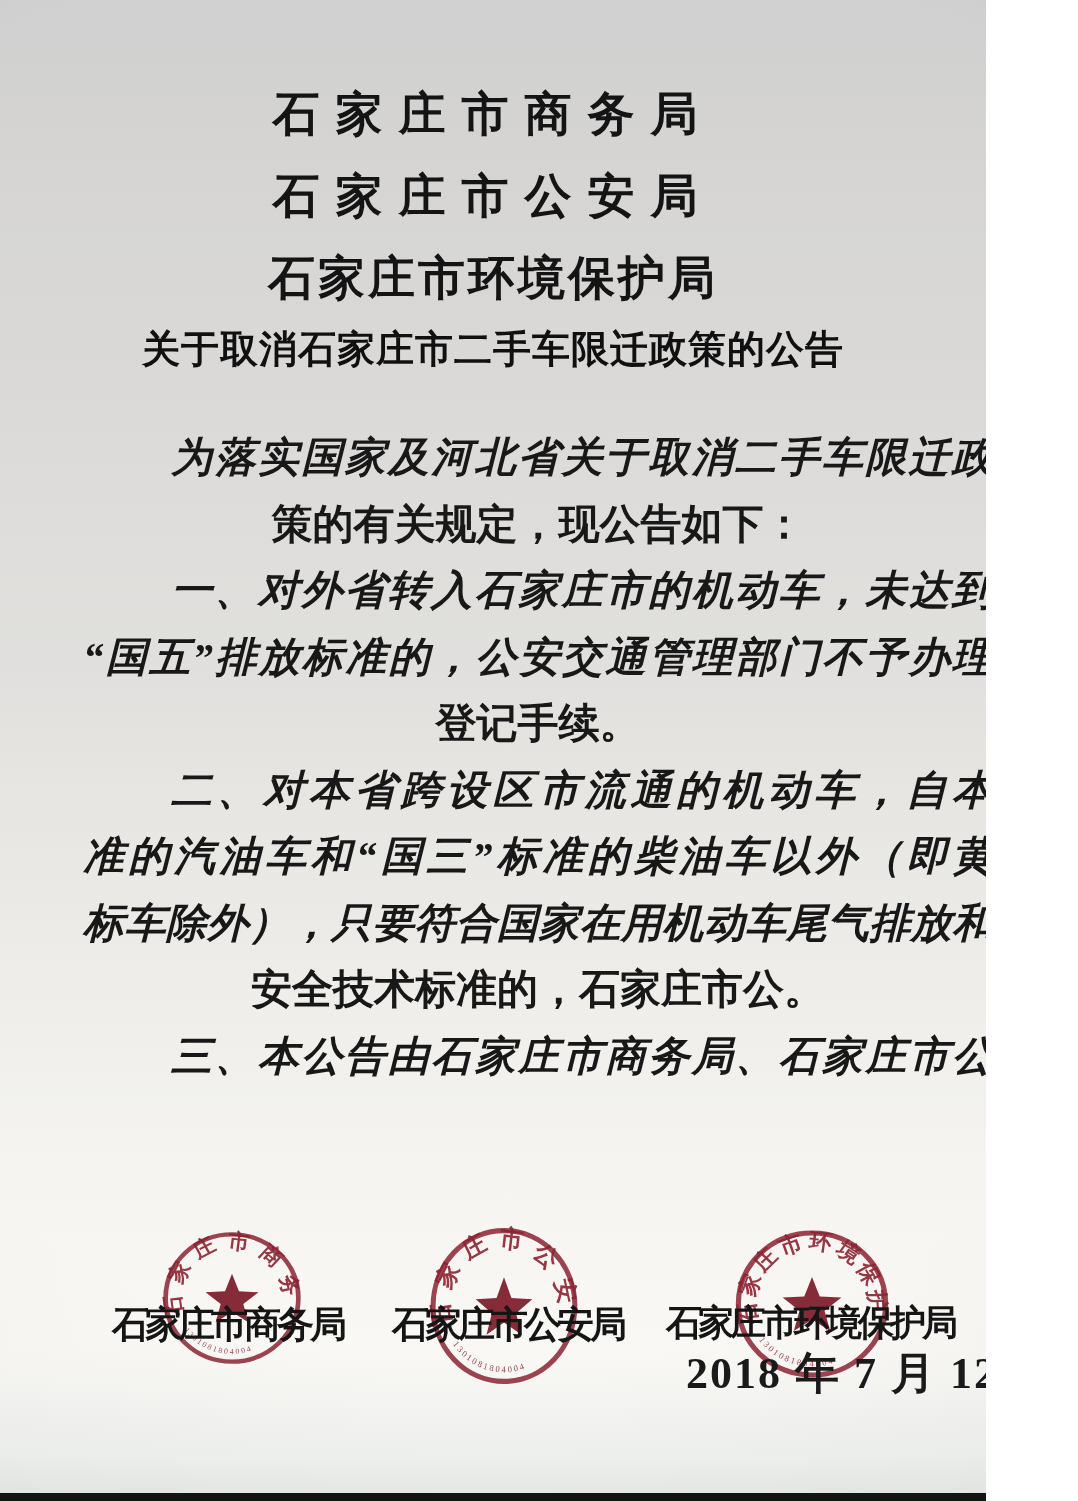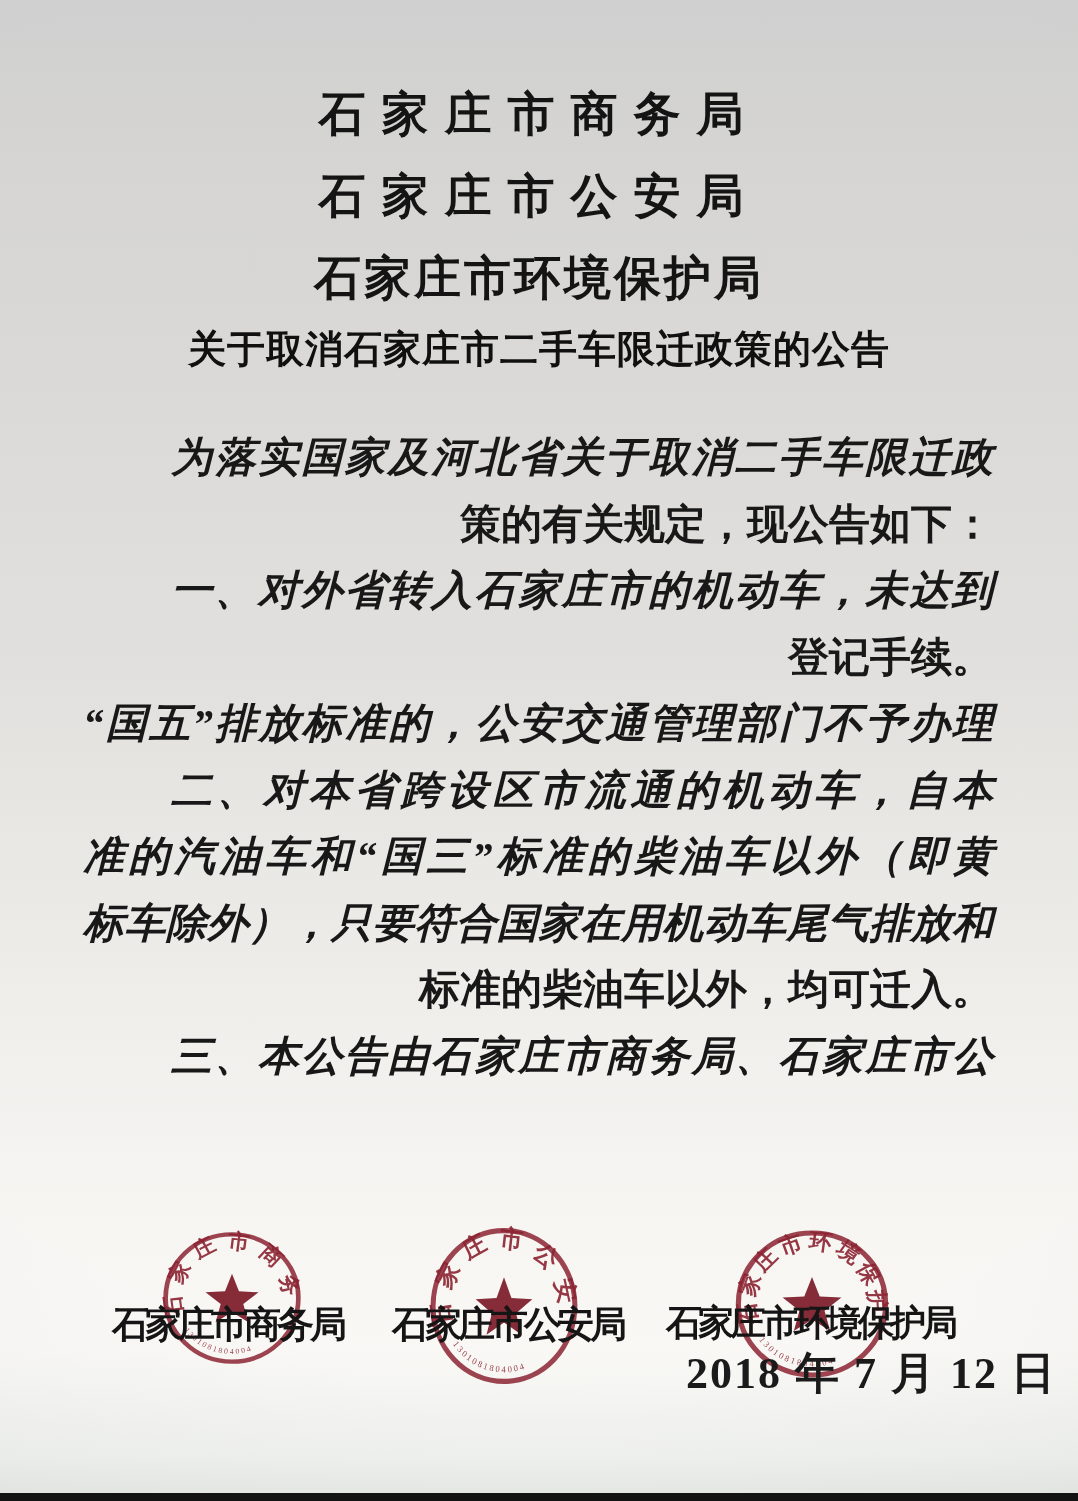--- a/index.html
+++ b/index.html
@@ -1,18 +1,18 @@
 <!DOCTYPE html>
 <html><head>
 <meta charset="utf-8">
 <style>
   html,body{margin:0;padding:0;}
   .page{
     position:relative;
-    width:1078px;height:1501px;
+    width:986px;height:1501px;
     overflow:hidden;
     background:
       radial-gradient(ellipse 140% 90% at 50% 42%, rgba(255,255,255,0.10) 55%, rgba(0,0,0,0.06) 100%),
       linear-gradient(180deg,
         #cbcbcb 0%, #d2d1cf 14%, #d8d7d5 30%, #deddda 45%,
         #e7e6e2 58%, #efeeea 70%, #f5f4f1 80%, #f8f7f4 90%,
         #eef0ed 97%, #e6e8e5 99.4%);
     font-family:"Liberation Serif", serif;
     color:#181818;
   }
@@ -31,21 +31,21 @@
     font-family:"Liberation Sans", sans-serif;
     font-weight:800;font-size:38px;letter-spacing:1px;color:#101010;
   }
   .body-block{
     position:absolute;left:83px;top:424px;width:910px;
   }
   .bline{
     height:66.5px;line-height:66.5px;
     font-size:41px;font-weight:600;
     white-space:normal;word-break:break-all;
-    text-align:right;
+    text-align:center;
   }
   .bline.justify{text-align:justify;text-align-last:justify;text-justify:inter-ideograph;font-style:italic;}
   .bline.indent{padding-left:88px;}
   .seal{position:absolute;}
   .seal-1{left:159px;top:1228px;width:146px;height:140px;}
   .seal-2{left:426px;top:1223px;width:156px;height:166px;}
   .seal-3{left:731px;top:1226px;width:162px;height:156px;}
   .seal-label{
     position:absolute;
     font-family:"Liberation Serif", serif;
@@ -74,26 +74,26 @@
   <div class="hdr hdr1">石家庄市商务局</div>
   <div class="hdr hdr2">石家庄市公安局</div>
   <div class="hdr hdr3">石家庄市环境保护局</div>
 
   <div class="doc-title">关于取消石家庄市二手车限迁政策的公告</div>
 
   <div class="body-block">
     <div class="bline indent justify">为落实国家及河北省关于取消二手车限迁政</div>
     <div class="bline">策的有关规定，现公告如下：</div>
     <div class="bline indent justify">一、对外省转入石家庄市的机动车，未达到</div>
+    <div class="bline justify">“国五”排放标准的，公安交通管理部门不予办理</div>
     <div class="bline">登记手续。</div>
-    <div class="bline justify">“国五”排放标准的，公安交通管理部门不予办理</div>
     <div class="bline indent justify">二、对本省跨设区市流通的机动车，自本</div>
     <div class="bline justify">准的汽油车和“国三”标准的柴油车以外（即黄</div>
     <div class="bline justify">标车除外），只要符合国家在用机动车尾气排放和</div>
-    <div class="bline">标准的柴油车以外，均可迁入。</div>
+    <div class="bline">安全技术标准的，石家庄市公。</div>
     <div class="bline indent justify">三、本公告由石家庄市商务局、石家庄市公</div>
   </div>
 
   <svg class="seal seal-1" viewBox="-110 -110 220 220" preserveAspectRatio="none">
     <ellipse cx="0" cy="0" rx="100" ry="100" fill="none" stroke="#8c2332" stroke-width="7" opacity="0.85"></ellipse>
     <path id="arc-1" d="M -73.3 26.7 A 78 78 0 1 1 73.3 26.7" fill="none"></path>
     <text font-size="33" font-weight="bold" fill="#8c2332" opacity="0.9">
       <textPath href="#arc-1" textLength="318" lengthAdjust="spacing">石家庄市商务局</textPath>
     </text>
     <path d="M0,-40 L10,-13.8 L38,-12.4 L16.2,5.3 L23.5,32.4 L0,17 L-23.5,32.4 L-16.2,5.3 L-38,-12.4 L-10,-13.8 Z" transform="translate(0,4) scale(1.05)" fill="#7c1a27" opacity="0.92"></path>

